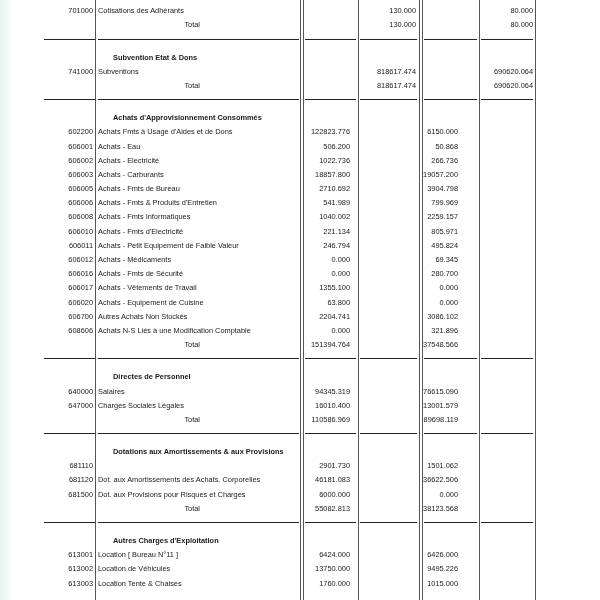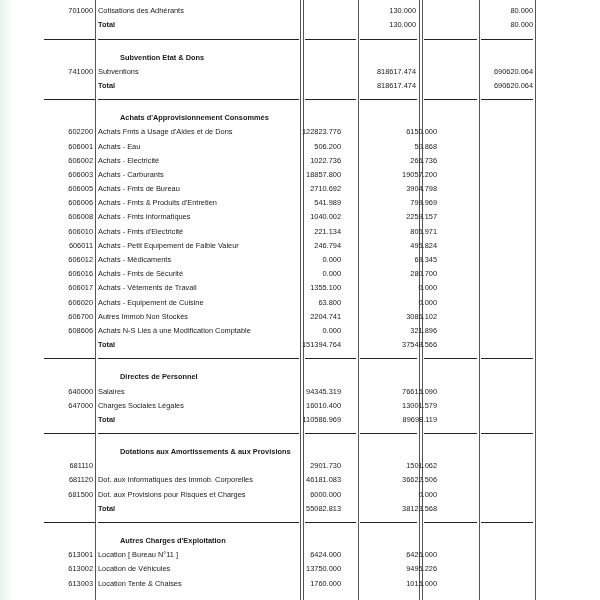--- a/index.html
+++ b/index.html
@@ -7,26 +7,26 @@
          font-family:"Liberation Sans", sans-serif; color:#1a1a1a; }
   .page { position:absolute; left:0; top:-10px; width:600px; }
   .greenedge { position:absolute; left:0; top:0; width:14px; height:620px;
                background:linear-gradient(to right,#e8f3ea,#ffffff); }
   
   .vline { position:absolute; top:0; height:620px; border-left:1px solid #555; }
   .section { position:relative; }
   .row { position:relative; height:14.2px; font-size:7.4px; line-height:14.2px; }
   .code { position:absolute; left:30px; width:63px; text-align:right; font-weight:normal; }
   .label { position:absolute; left:98px; width:200px; white-space:nowrap; }
-  .heading .label { left:120px; font-weight:bold; }
-  .total .label { left:98px; width:102px; text-align:left; font-weight:bold; }
+  .heading .label { left:113px; font-weight:bold; }
+  .total .label { left:98px; width:102px; text-align:right; font-weight:normal; }
   .num { position:absolute; text-align:right; white-space:nowrap; }
-  .c1 { left:284px; width:57px; }
+  .c1 { left:293px; width:57px; }
   .c2 { left:358px; width:58px; }
-  .c3 { left:401px; width:36px; }
+  .c3 { left:422px; width:36px; }
   .c4 { left:480px; width:53px; }
   .sep { position:relative; height:14px; }
   .sep span { position:absolute; top:6px; border-top:1.4px solid #222; }
 </style>
 </head>
 <body>
 
 <div class="greenedge"></div>
 
 <div class="page">
@@ -200,21 +200,21 @@
         <div class="row">
           <span class="code">606020</span>
           <span class="label">Achats - Equipement de Cuisine</span>
           <span class="num c1">63.800</span>
           <span class="num c2"></span>
           <span class="num c3">0.000</span>
           <span class="num c4"></span>
         </div>
         <div class="row">
           <span class="code">606700</span>
-          <span class="label">Autres Immob Non Stockés</span>
+          <span class="label">Autres Achats Non Stockés</span>
           <span class="num c1">2204.741</span>
           <span class="num c2"></span>
           <span class="num c3">3086.102</span>
           <span class="num c4"></span>
         </div>
         <div class="row">
           <span class="code">608606</span>
           <span class="label">Achats N-S Liés à une Modification Comptable</span>
           <span class="num c1">0.000</span>
           <span class="num c2"></span>
@@ -281,21 +281,21 @@
         </div>
         <div class="row">
           <span class="code">681110</span>
           <span class="num c1">2901.730</span>
           <span class="num c2"></span>
           <span class="num c3">1501.062</span>
           <span class="num c4"></span>
         </div>
         <div class="row">
           <span class="code">681120</span>
-          <span class="label">Dot. aux Informatiques des Immob. Corporelles</span>
+          <span class="label">Dot. aux Amortissements des Achats. Corporelles</span>
           <span class="num c1">46181.083</span>
           <span class="num c2"></span>
           <span class="num c3">36622.506</span>
           <span class="num c4"></span>
         </div>
         <div class="row">
           <span class="code">681500</span>
           <span class="label">Dot. aux Provisions pour Risques et Charges</span>
           <span class="num c1">6000.000</span>
           <span class="num c2"></span>

